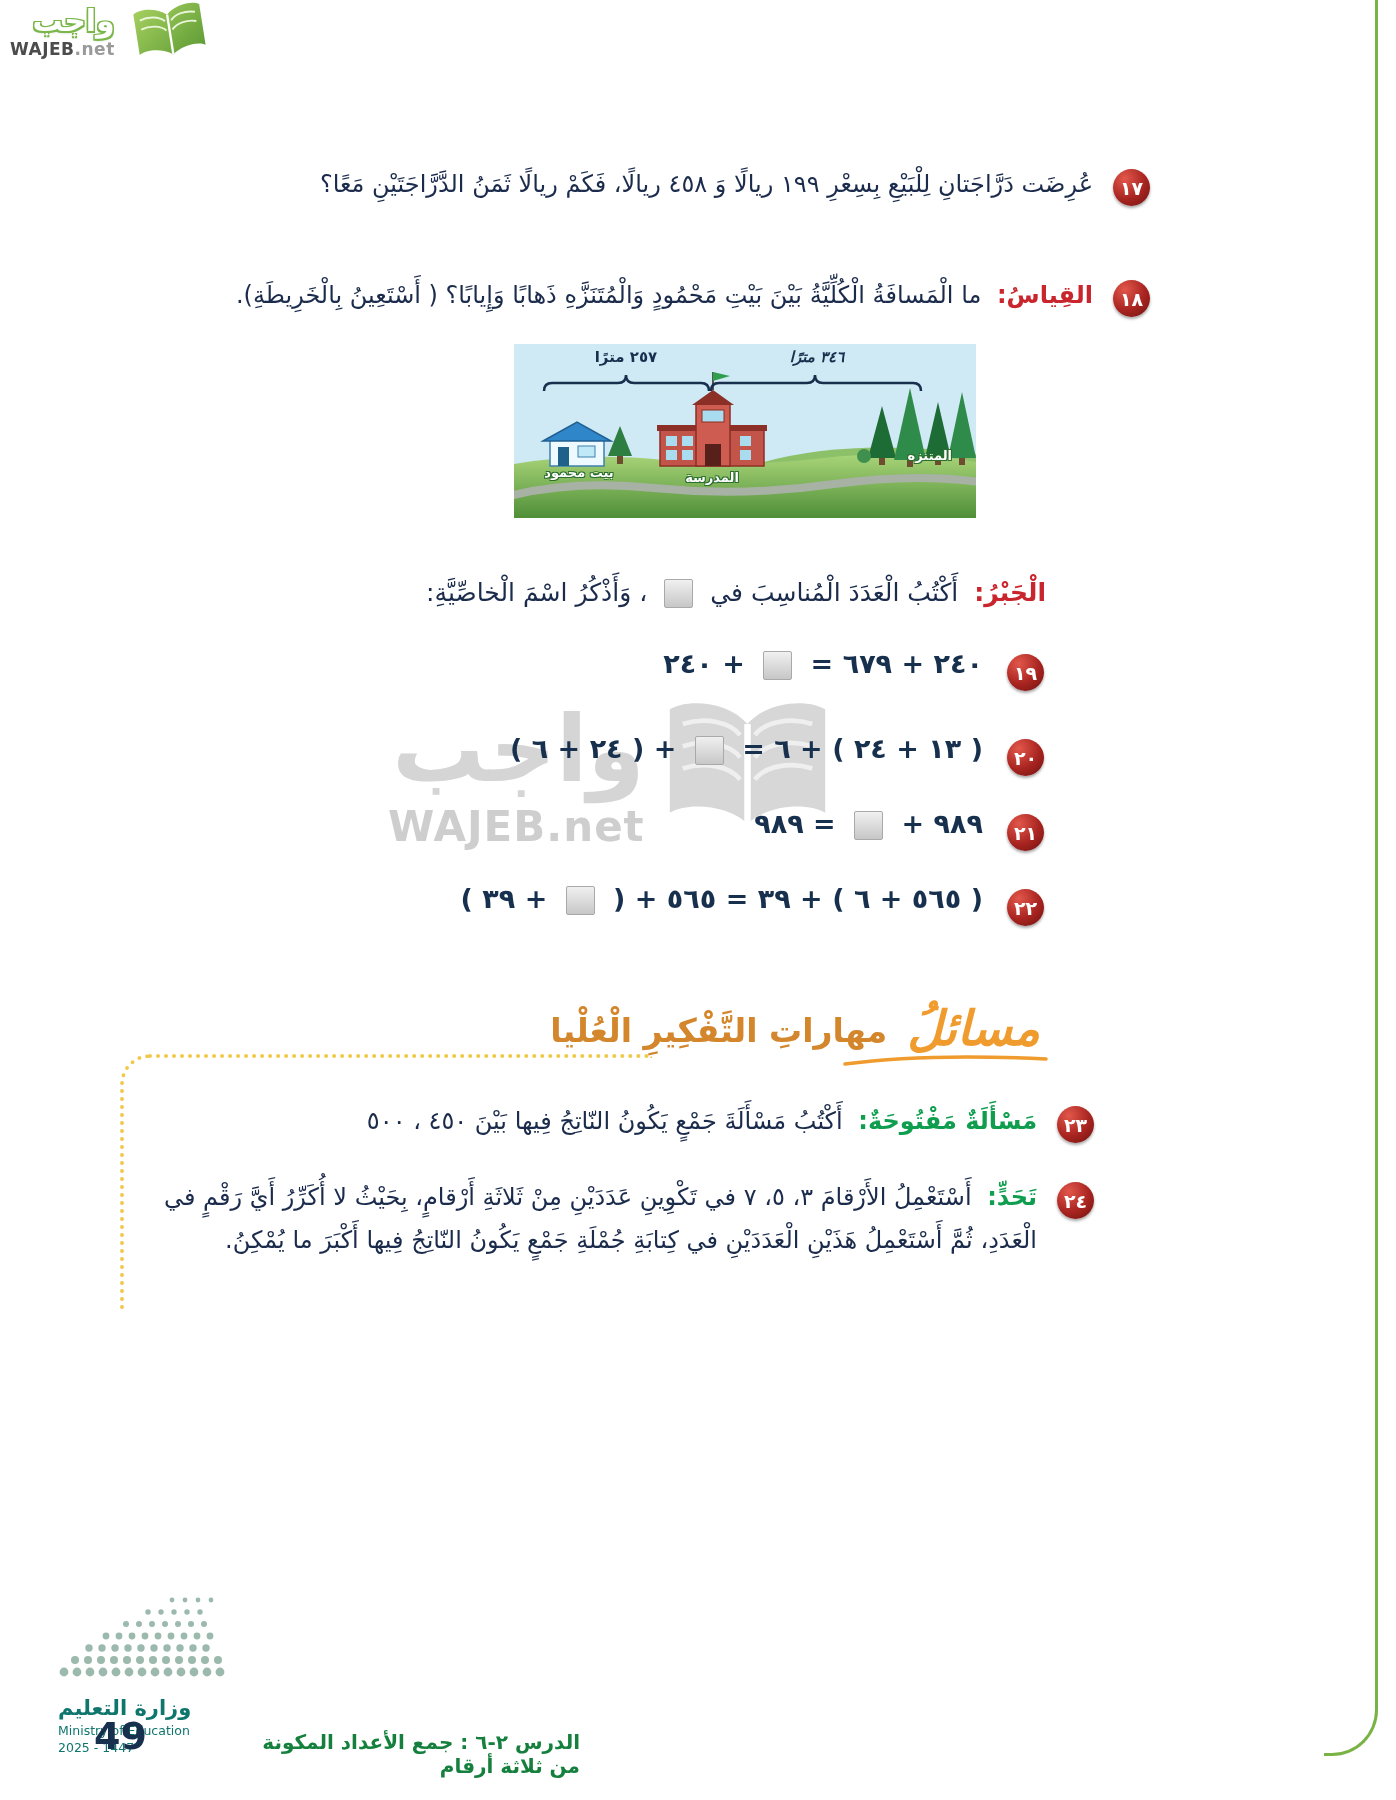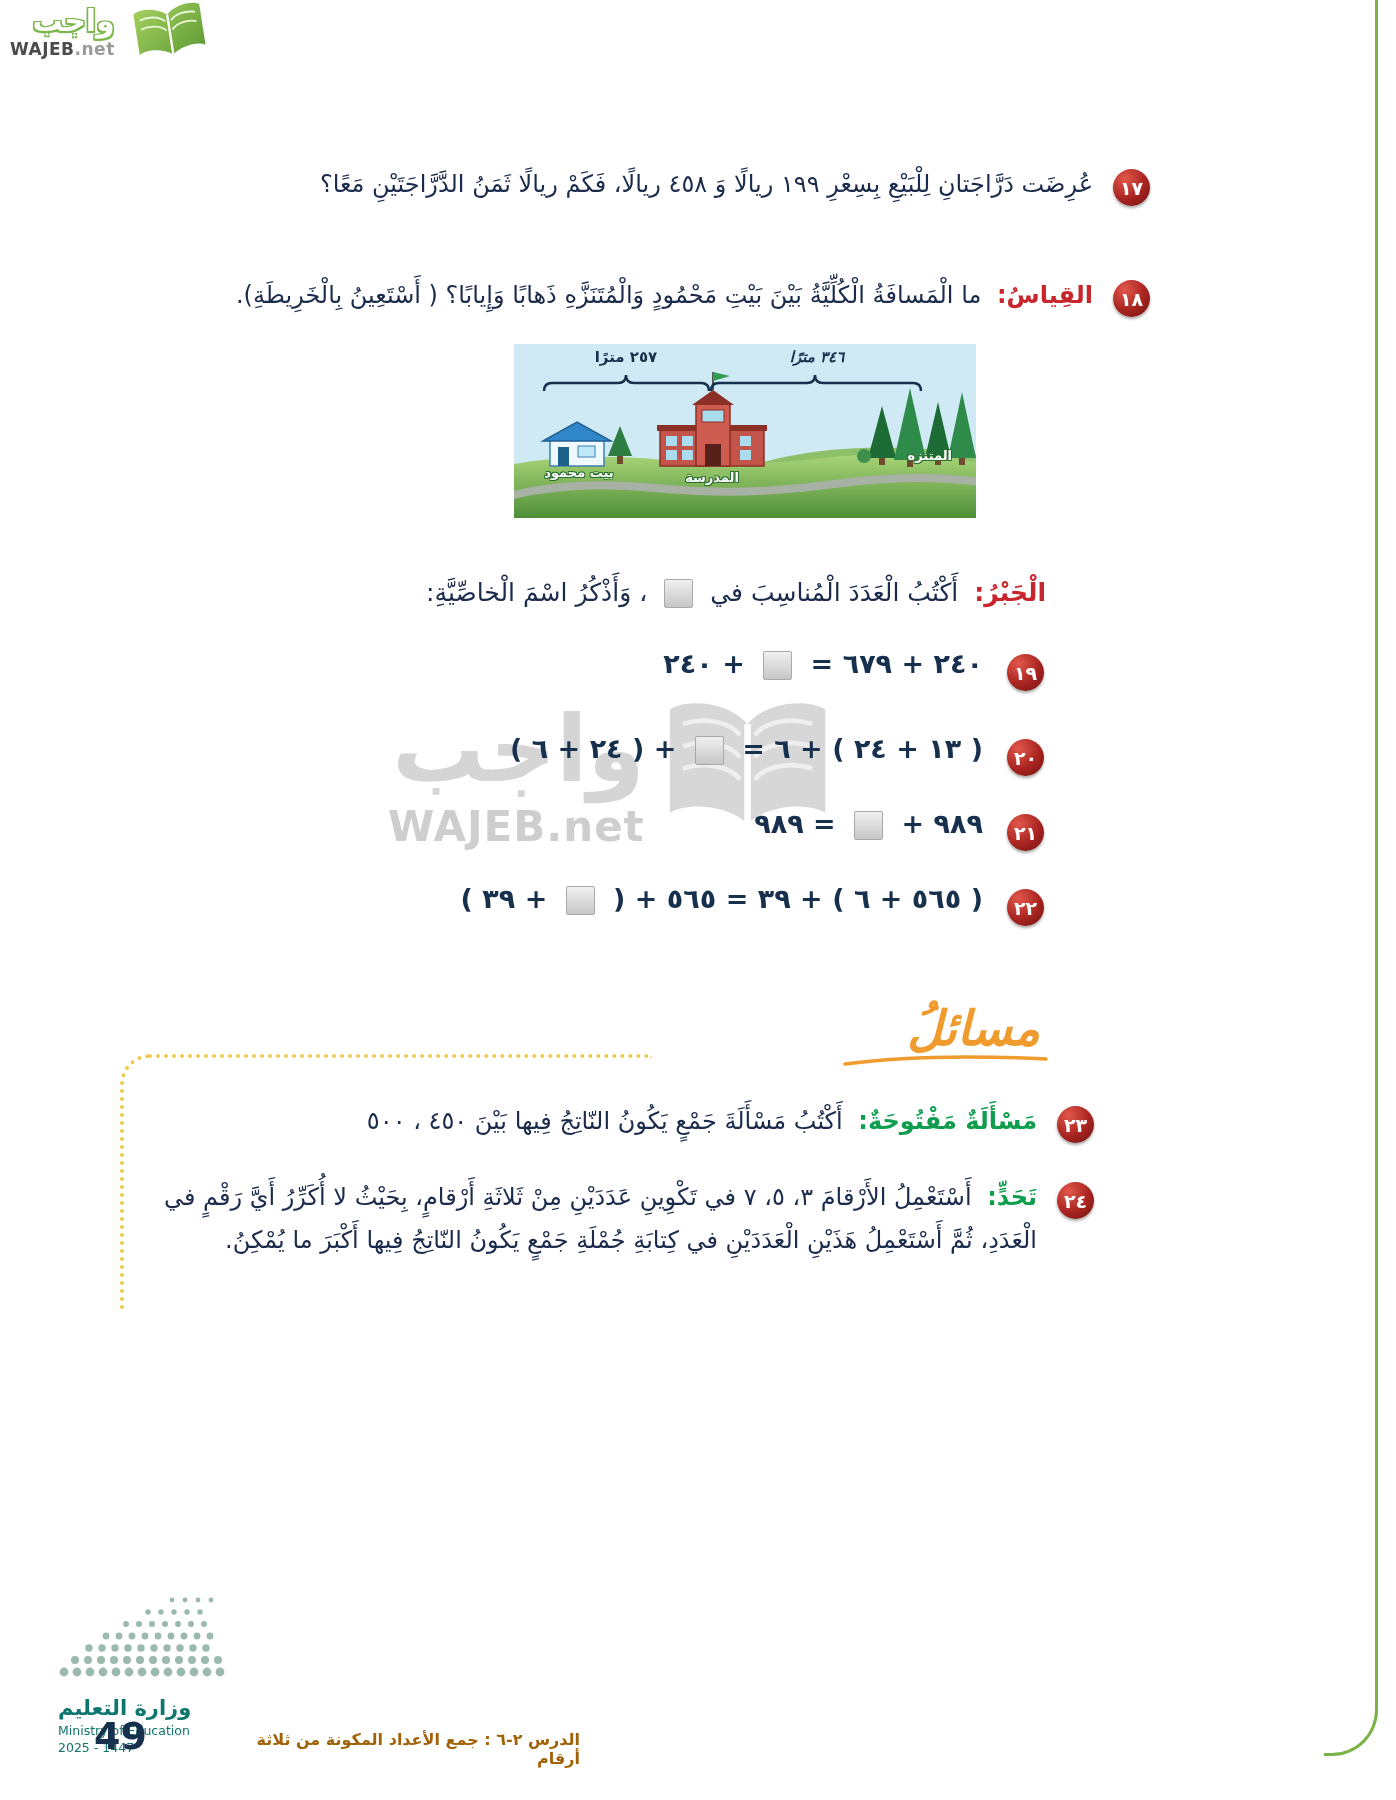--- a/index.html
+++ b/index.html
@@ -69,21 +69,21 @@
   .p23 { top:1100px; right:302px; width:860px; }
   .p24 { top:1176px; right:302px; width:952px; }
 
   
   .ministry { position:absolute; left:58px; top:1568px; width:230px; color:#0f766e; z-index:1; }
   .ministry-ar { font-size:21px; font-weight:bold; letter-spacing:1px; direction:rtl; text-align:left; margin-top:6px; }
   .ministry-en { font-size:12.5px; margin-top:3px; }
   .ministry-years { font-size:12.5px; margin-top:2px; }
   .page-num { position:absolute; left:94px; top:1714px; font-size:38px; font-weight:bold; color:#17304e; z-index:2; }
   .lesson { position:absolute; left:236px; top:1730px; width:344px; direction:rtl; text-align:right;
-    font-size:16px; font-weight:bold; color:#a16207; z-index:2; }
+    font-size:20px; font-weight:bold; color:#15803d; z-index:2; }
 </style>
 </head>
 <body>
 
 <div class="edge-line"></div>
 
 <div class="watermark">
   <div class="wm-text">
     <div class="wm-ar">واجب</div>
     <div class="wm-en"><span>WAJEB</span><span>.net</span></div>
@@ -221,20 +221,21 @@
   <span class="eq">( ٥٦٥ + ٦ ) + ٣٩ = ٥٦٥ + ( <span class="eq-box"></span> + ٣٩ )</span>
 </section>
 
 <div class="thinking-header">
   <span class="script-word">
     <span>مسائلُ</span>
     <svg width="215" height="16" viewBox="0 0 215 16">
       <path d="M8 12 Q90 1 209 7" stroke="#ef9b2d" stroke-width="3.5" fill="none" stroke-linecap="round"></path>
     </svg>
   </span>
+  <span class="title-rest">مهاراتِ التَّفْكِيرِ الْعُلْيا</span>
 </div>
 <div class="dotted-frame"></div>
 
 <section class="row p23">
   <span class="badge">٢٣</span>
   <p class="ptext">
     <span class="lbl green">مَسْأَلَةٌ مَفْتُوحَةٌ:</span>
     <span>أَكْتُبُ مَسْأَلَةَ جَمْعٍ يَكُونُ النّاتِجُ فِيها بَيْنَ ٤٥٠ ، ٥٠٠</span>
   </p>
 </section>

